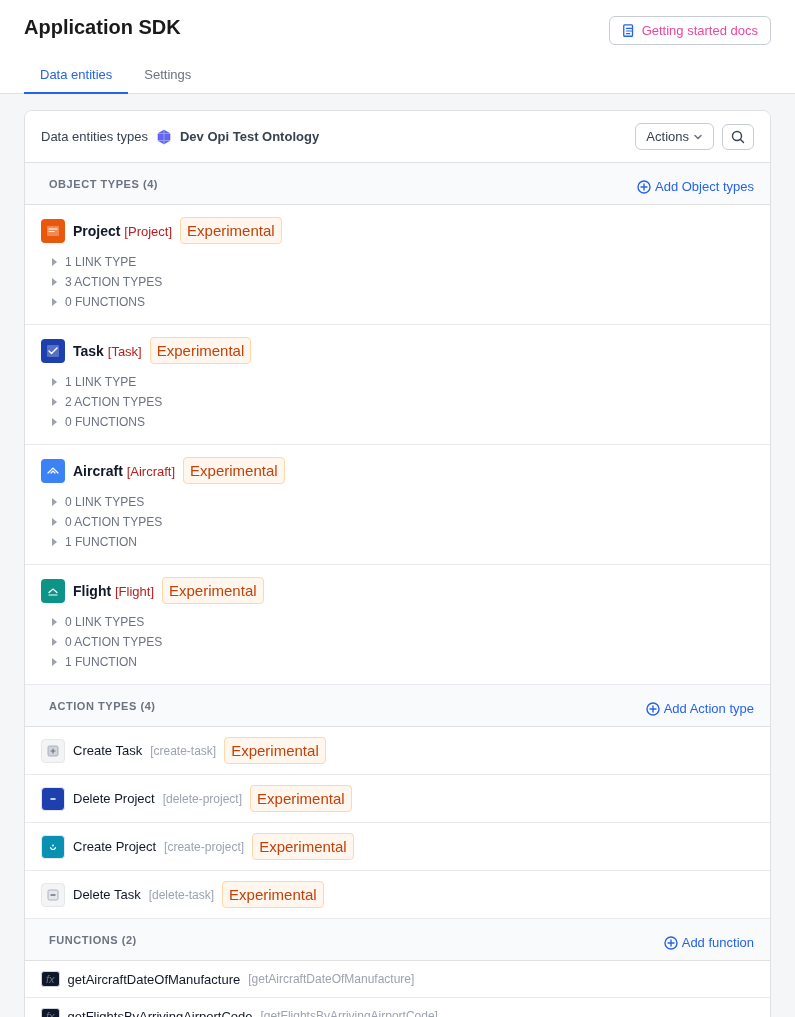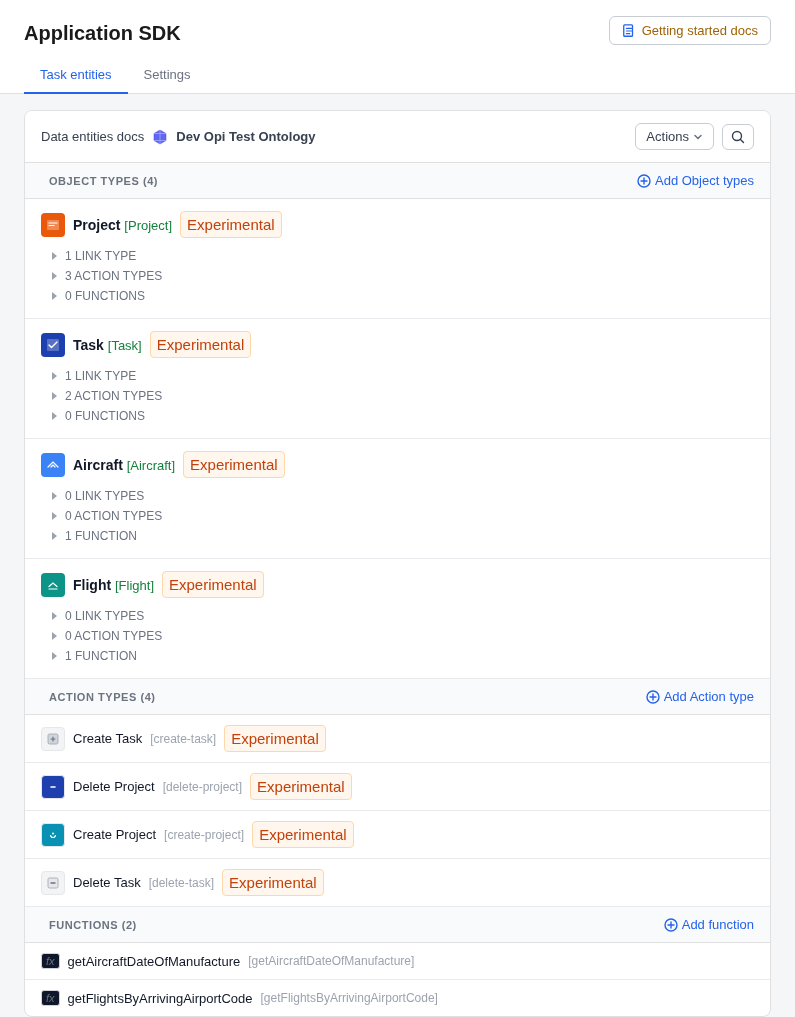--- a/index.html
+++ b/index.html
@@ -5,40 +5,40 @@
     * { box-sizing: border-box; margin: 0; padding: 0; }
     body { font-family: -apple-system, BlinkMacSystemFont, 'Segoe UI', sans-serif; background: #f5f6f7; color: #1a1a1a; font-size: 13px; }
 
     .page-header {
       background: white;
       padding: 16px 24px 0 24px;
       border-bottom: 1px solid #e0e0e0;
     }
     .page-title-row {
       display: flex;
-      align-items: flex-end;
+      align-items: flex-start;
       justify-content: space-between;
       margin-bottom: 12px;
     }
     .page-title {
       font-size: 20px;
       font-weight: 700;
       color: #1a1a1a;
     }
     .getting-started-btn {
       display: flex;
       align-items: center;
       gap: 6px;
       border: 1px solid #c8cdd3;
       background: white;
       border-radius: 6px;
       padding: 6px 12px;
       font-size: 13px;
       cursor: pointer;
-      color: #a16207;
+      color: #ec4899;
       margin-left: 26px;
     }
 
     .tabs-row {
       display: flex;
       gap: 0;
     }
     .tab {
       padding: 10px 16px;
       cursor: pointer;
@@ -84,20 +84,21 @@
     .add-btn {
       display: flex;
       align-items: center;
       gap: 4px;
       color: #2563eb;
       font-size: 13px;
       cursor: pointer;
       background: none;
       border: none;
       font-weight: 500;
+      margin-top: 6px;
     }
 
     .data-entities-header {
       display: flex;
       align-items: center;
       justify-content: space-between;
       padding: 12px 16px;
       border-bottom: 1px solid #e0e0e0;
       background: white;
     }
@@ -164,21 +165,21 @@
     .icon-blue-dark { background: #1e40af; }
     .icon-blue { background: #3b82f6; }
     .icon-teal { background: #0d9488; }
 
     .object-name {
       font-weight: 600;
       font-size: 14px;
       color: #111827;
     }
     .object-key {
-      color: #15803d;
+      color: #b91c1c;
       font-size: 13px;
       font-weight: normal;
       margin-top: 40px;
     }
     .badge-experimental {
       background: #fff7ed;
       color: #c2410c;
       border: 1px solid #fed7aa;
       border-radius: 4px;
       padding: 4px 6px;
@@ -318,34 +319,34 @@
     <button class="getting-started-btn">
       <svg width="14" height="14" viewBox="0 0 16 16" fill="none">
         <rect x="2" y="1" width="10" height="13" rx="1" stroke="#2563eb" stroke-width="1.5" fill="none"></rect>
         <path d="M5 5h6M5 8h6M5 11h4" stroke="#2563eb" stroke-width="1.2" stroke-linecap="round"></path>
       </svg>
       <span>Getting started docs</span>
     </button>
   </div>
   <div class="tabs-row">
     <div class="tab active">
-      <span>Task entities</span>
+      <span>Data entities</span>
     </div>
     <div class="tab">
       <span>Settings</span>
     </div>
   </div>
 </div>
 
 <div class="main-content">
   <div class="card">
 
     <div class="data-entities-header">
       <div class="data-entities-left">
-        <span>Data entities docs</span>
+        <span>Data entities types</span>
         <span class="ontology-cube">
           <svg width="16" height="16" viewBox="0 0 16 16" fill="none">
             <path d="M8 1L14 4.5V11.5L8 15L2 11.5V4.5L8 1Z" fill="#6366f1" stroke="#4f46e5" stroke-width="0.5"></path>
             <path d="M8 1L8 15M2 4.5L14 4.5M2 11.5L14 11.5" stroke="#a5b4fc" stroke-width="0.7"></path>
           </svg>
         </span>
         <strong>Dev Opi Test Ontology</strong>
       </div>
       <div class="data-entities-right">
         <button class="actions-dropdown">

